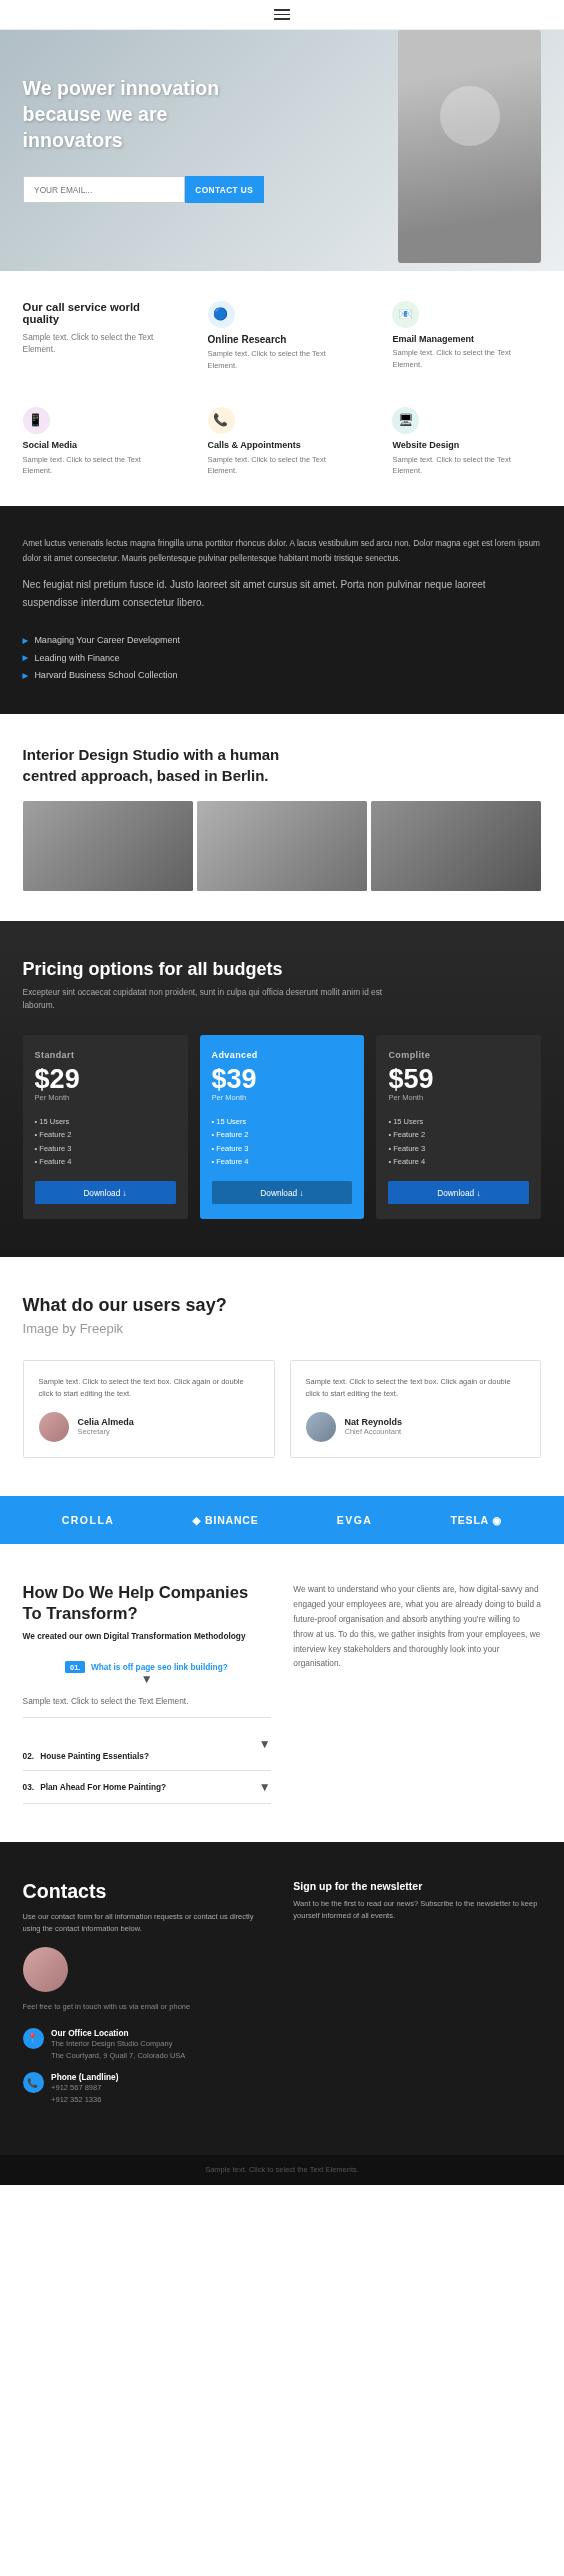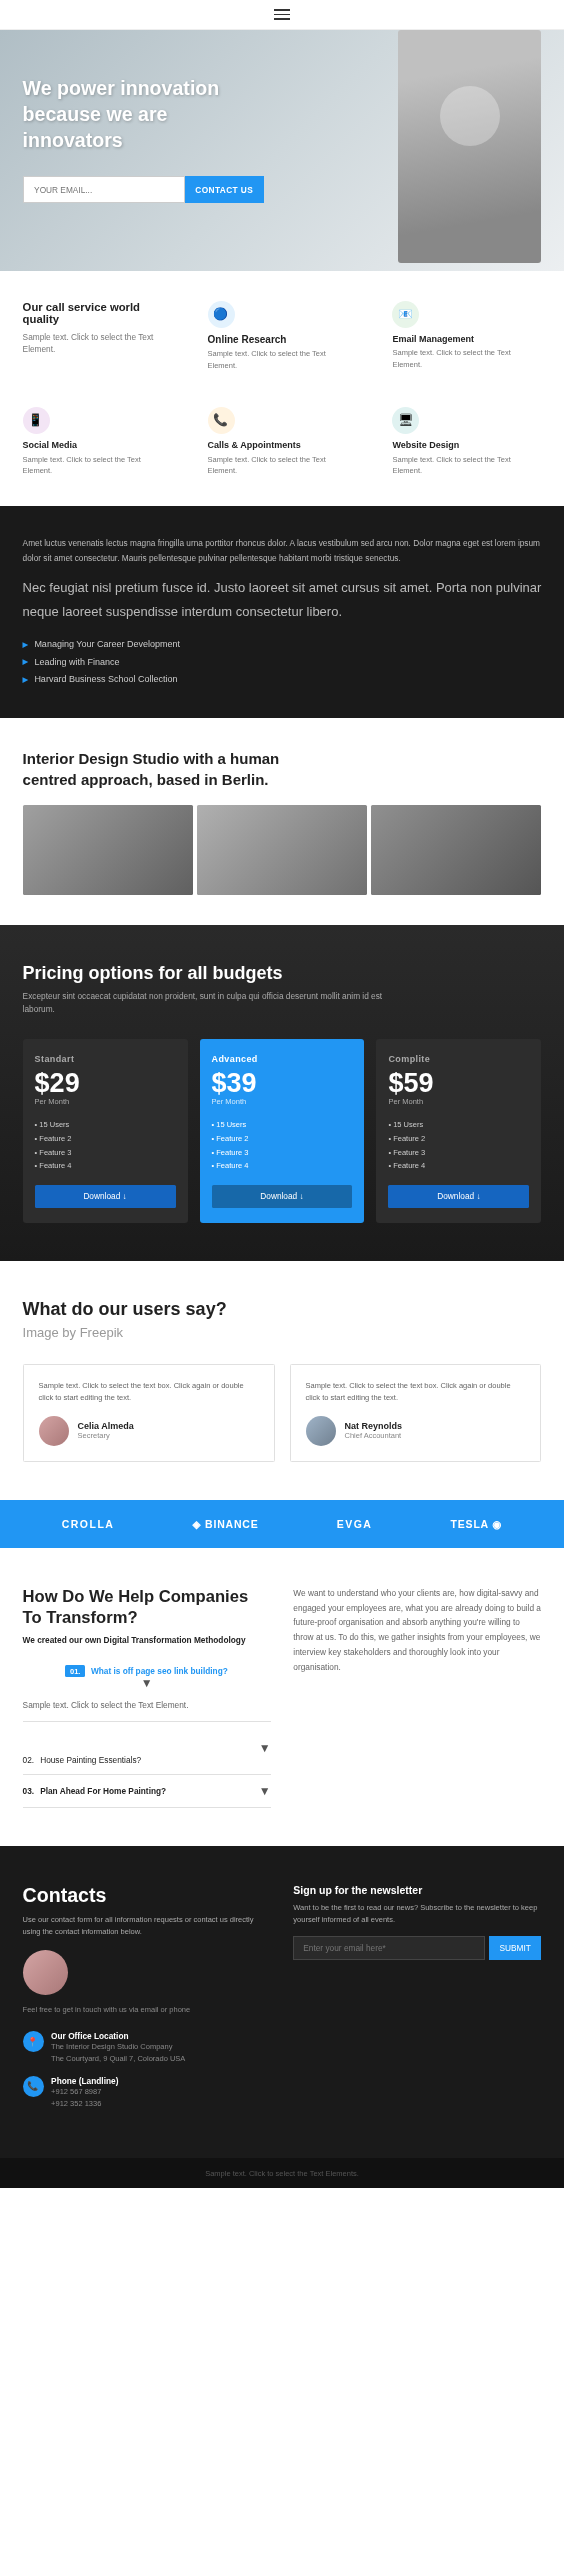--- a/index.html
+++ b/index.html
@@ -67,21 +67,21 @@
     <div>
       <div style="width:27px;height:27px;background:#e0f2f1;border-radius:50%;display:flex;align-items:center;justify-content:center;margin-bottom:6px;font-size:12px;">🖥</div>
       <div style="font-size:9px;font-weight:700;color:#222;margin-bottom:3.8px;">Website Design</div>
       <div style="font-size:7.5px;color:#777;line-height:1.5;">Sample text. Click to select the Text Element.</div>
     </div>
   </div>
 </section>
 
 <section style="background:#1a1a1a;padding:30px 22.6px;color:#ccc;">
   <p style="font-size:8.3px;line-height:1.8;margin-bottom:10.5px;color:#bbb;">Amet luctus venenatis lectus magna fringilla urna porttitor rhoncus dolor. A lacus vestibulum sed arcu non. Dolor magna eget est lorem ipsum dolor sit amet consectetur. Mauris pellentesque pulvinar pellentesque habitant morbi tristique senectus.</p>
-  <p style="font-size:13px;line-height:1.8;margin-bottom:12px;color:#bbb;">Nec feugiat nisl pretium fusce id. Justo laoreet sit amet cursus sit amet. Porta non pulvinar neque laoreet suspendisse interdum consectetur libero.</p>
+  <p style="font-size:10px;line-height:1.8;margin-bottom:19px;color:#bbb;">Nec feugiat nisl pretium fusce id. Justo laoreet sit amet cursus sit amet. Porta non pulvinar neque laoreet suspendisse interdum consectetur libero.</p>
   <ul style="list-style:none;margin-top:7.5px;">
     <li style="font-size:9px;color:#ccc;padding:3.8px 0;display:flex;align-items:center;gap:6px;">
         <span style="color:#2196f3;font-size:7.5px;">▶</span>
         <span>Managing Your Career Development</span>
       </li>
     <li style="font-size:9px;color:#ccc;padding:3.8px 0;display:flex;align-items:center;gap:6px;">
         <span style="color:#2196f3;font-size:7.5px;">▶</span>
         <span>Leading with Finance</span>
       </li>
     <li style="font-size:9px;color:#ccc;padding:3.8px 0;display:flex;align-items:center;gap:6px;">
@@ -196,21 +196,21 @@
             <span style="font-size:8.3px;color:#2196f3;font-weight:600;"><span style="background:#2196f3;color:#fff;font-size:7.5px;font-weight:700;padding:1.5px 4.5px;border-radius:1.5px;margin-right:6px;">01.</span><span>What is off page seo link building?</span></span>
             <span style="font-size:12px;color:#555;">▼</span>
           </div>
           <div style="font-size:8.3px;color:#666;padding-bottom:9px;line-height:1.6;">
             <span>Sample text. Click to select the Text Element.</span>
           </div>
         </div>
 
         <div style="border-bottom:0.8px solid #e0e0e0;">
           <div style="display:flex;align-items:center;justify-content:space-between;padding:9px 0;cursor:pointer;">
-            <span style="font-size:8.3px;color:#222;font-weight:400;margin-top:24px;"><span style="margin-right:6px;">02.</span><span>House Painting Essentials?</span></span>
+            <span style="font-size:8.3px;color:#222;font-weight:700;margin-top:24px;"><span style="margin-right:6px;">02.</span><span>House Painting Essentials?</span></span>
             <span style="font-size:12px;color:#555;">▼</span>
           </div>
         </div>
 
         <div style="border-bottom:0.8px solid #e0e0e0;">
           <div style="display:flex;align-items:center;justify-content:space-between;padding:9px 0;cursor:pointer;">
             <span style="font-size:8.3px;color:#222;font-weight:600;"><span style="margin-right:6px;">03.</span><span>Plan Ahead For Home Painting?</span></span>
             <span style="font-size:12px;color:#555;">▼</span>
           </div>
         </div>
@@ -247,24 +247,20 @@
           <div style="font-size:8.3px;font-weight:700;color:#fff;">Phone (Landline)</div>
           <div style="font-size:7.5px;color:#888;line-height:1.6;">+912 567 8987</div>
           <div style="font-size:7.5px;color:#888;line-height:1.6;">+912 352 1336</div>
         </div>
       </div>
     </div>
 
     <div>
       <h3 style="font-size:10.5px;font-weight:700;color:#fff;margin-bottom:6px;">Sign up for the newsletter</h3>
       <p style="font-size:7.5px;color:#aaa;margin-bottom:10.5px;line-height:1.6;">Want to be the first to read our news? Subscribe to the newsletter to keep yourself informed of all events.</p>
-      <div style="display:flex;gap:4.5px;margin-bottom:12px;">
-        <input style="flex: 1 1 0%; padding: 6px 9px; background: rgb(42, 42, 42); border: 0.8px solid rgb(68, 68, 68); color: rgb(204, 204, 204); font-size: 8.3px; outline: none;" type="email" placeholder="Enter your email here*">
-        <button style="background:#2196f3;color:#fff;border:none;padding:6px 10.5px;font-size:8.3px;cursor:pointer;white-space:nowrap;">SUBMIT</button>
-      </div>
     </div>
   </div>
 </section>
 
 <footer style="background:#111;padding:10.5px 22.6px;text-align:center;">
   <p style="font-size:7.5px;color:#555;">Sample text. Click to select the Text Elements.</p>
 </footer>
 
 
 </body></html>

